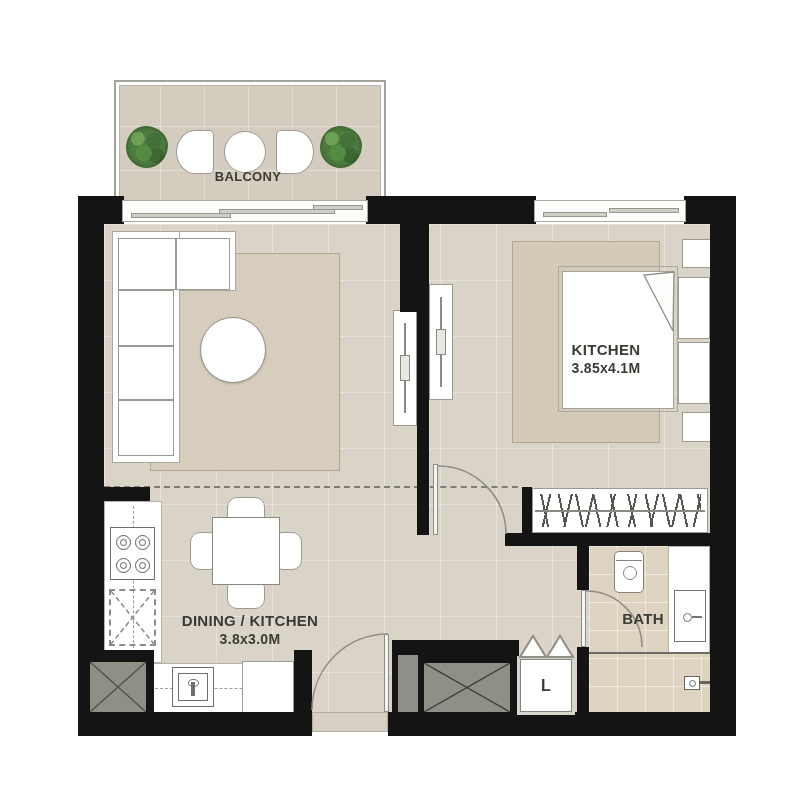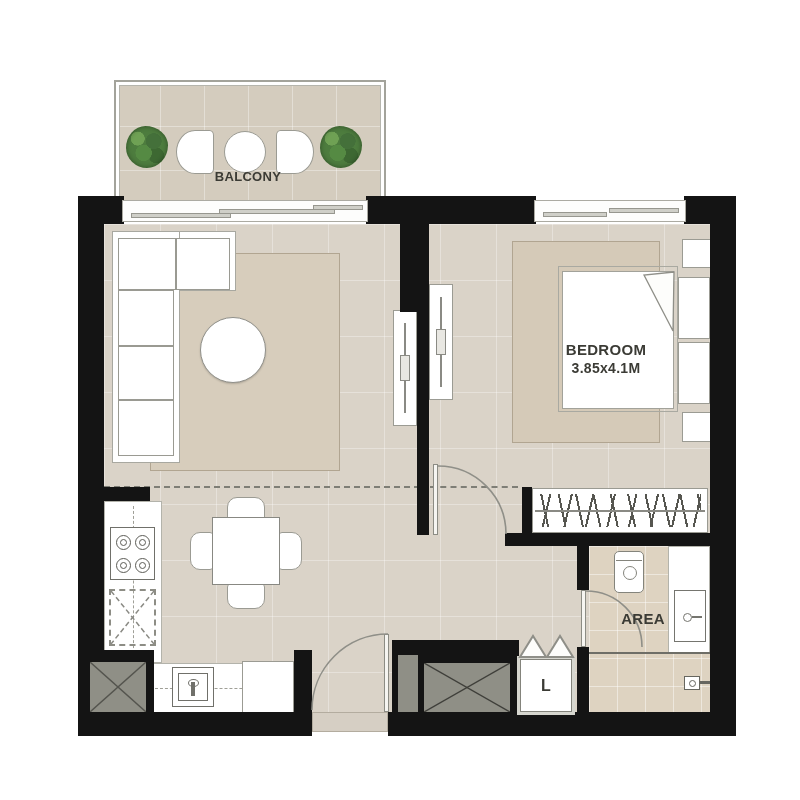--- a/index.html
+++ b/index.html
@@ -90,34 +90,38 @@
     <div class="tvline"></div>
     <div class="tvbox"></div>
   </div>
   <div class="abs" style="left:558px;top:266px;width:120px;height:146px;border:1px solid #a9a9a1;z-index:3;box-sizing:border-box;"></div>
   <div class="furn" style="left:562px;top:271px;width:112px;height:138px;border-color:#a2a29a;"></div>
   <div class="furn" style="left:678px;top:277px;width:32px;height:62px;"></div>
   <div class="furn" style="left:678px;top:342px;width:32px;height:62px;"></div>
   <div class="furn" style="left:682px;top:239px;width:30px;height:29px;"></div>
   <div class="furn" style="left:682px;top:412px;width:30px;height:30px;"></div>
   <div class="label" style="left:544px;top:341px;width:124px;font-size:15px;">
-    <div>BEDROOM</div>
+    <div>KITCHEN</div>
     <div style="font-size:14px;">3.85x4.1M</div>
   </div>
 
   <div class="furn" style="left:532px;top:488px;width:176px;height:45px;border-color:#9a9a92;">
     <div class="hangers"></div>
     <div class="rod"></div>
   </div>
 
   <div class="furn" style="left:227px;top:497px;width:38px;height:24px;border-radius:10px 10px 4px 4px;"></div>
   <div class="furn" style="left:227px;top:583px;width:38px;height:26px;border-radius:4px 4px 10px 10px;"></div>
   <div class="furn" style="left:190px;top:532px;width:24px;height:38px;border-radius:10px 4px 4px 10px;"></div>
   <div class="furn" style="left:278px;top:532px;width:24px;height:38px;border-radius:4px 10px 10px 4px;"></div>
   <div class="furn" style="left:212px;top:517px;width:68px;height:68px;border-color:#888882;"></div>
+  <div class="label" style="left:155px;top:612px;width:190px;font-size:15px;">
+    <div>DINING / KITCHEN</div>
+    <div style="font-size:14px;">3.8x3.0M</div>
+  </div>
 
   <div class="furn" style="left:104px;top:501px;width:58px;height:162px;border-color:#b3b3ab;">
     <div class="vdash" style="left:28px;top:4px;bottom:4px;"></div>
   </div>
   <div class="furn" style="left:110px;top:527px;width:45px;height:53px;border-color:#70706a;">
     <div class="burner" style="left:5px;top:7px;"></div>
     <div class="burner" style="left:24px;top:7px;"></div>
     <div class="burner" style="left:5px;top:30px;"></div>
     <div class="burner" style="left:24px;top:30px;"></div>
   </div>
@@ -145,21 +149,21 @@
   </div>
   <div class="abs" style="left:614px;top:551px;width:30px;height:42px;border:1.5px solid #84847c;border-radius:5px;background:#fff;z-index:3;box-sizing:border-box;">
     <div class="abs" style="left:1px;top:1px;right:1px;height:7px;border-bottom:1.5px solid #84847c;"></div>
     <div class="abs" style="left:8px;top:14px;width:12px;height:12px;border:1.5px solid #84847c;border-radius:50%;"></div>
   </div>
   <div class="abs" style="left:589px;top:652px;width:121px;height:2px;background:#6e6e67;z-index:3;"></div>
   <div class="abs" style="left:684px;top:676px;width:16px;height:14px;border:1.5px solid #66665f;background:#fff;z-index:3;box-sizing:border-box;">
     <div class="abs" style="left:4px;top:3px;width:5px;height:5px;border:1px solid #66665f;border-radius:50%;"></div>
   </div>
   <div class="abs" style="left:700px;top:681px;width:10px;height:3px;background:#66665f;z-index:3;"></div>
-  <div class="label" style="left:598px;top:610px;width:90px;font-size:15px;">AREA</div>
+  <div class="label" style="left:598px;top:610px;width:90px;font-size:15px;">BATH</div>
 
   <div class="abs" style="left:520px;top:659px;width:52px;height:53px;background:#fff;border:1.5px solid #84847c;box-shadow:0 0 0 3px #d6d6cf;z-index:5;box-sizing:border-box;">
     <div class="label" style="left:0;right:0;top:16px;font-size:16px;position:absolute;">L</div>
   </div>
 
   <div class="wall" style="left:78px;top:196px;width:26px;height:540px;"></div>
   <div class="wall" style="left:78px;top:196px;width:46px;height:28px;"></div>
   <div class="wall" style="left:366px;top:196px;width:170px;height:28px;"></div>
   <div class="wall" style="left:684px;top:196px;width:52px;height:28px;"></div>
   <div class="wall" style="left:710px;top:196px;width:26px;height:540px;"></div>

